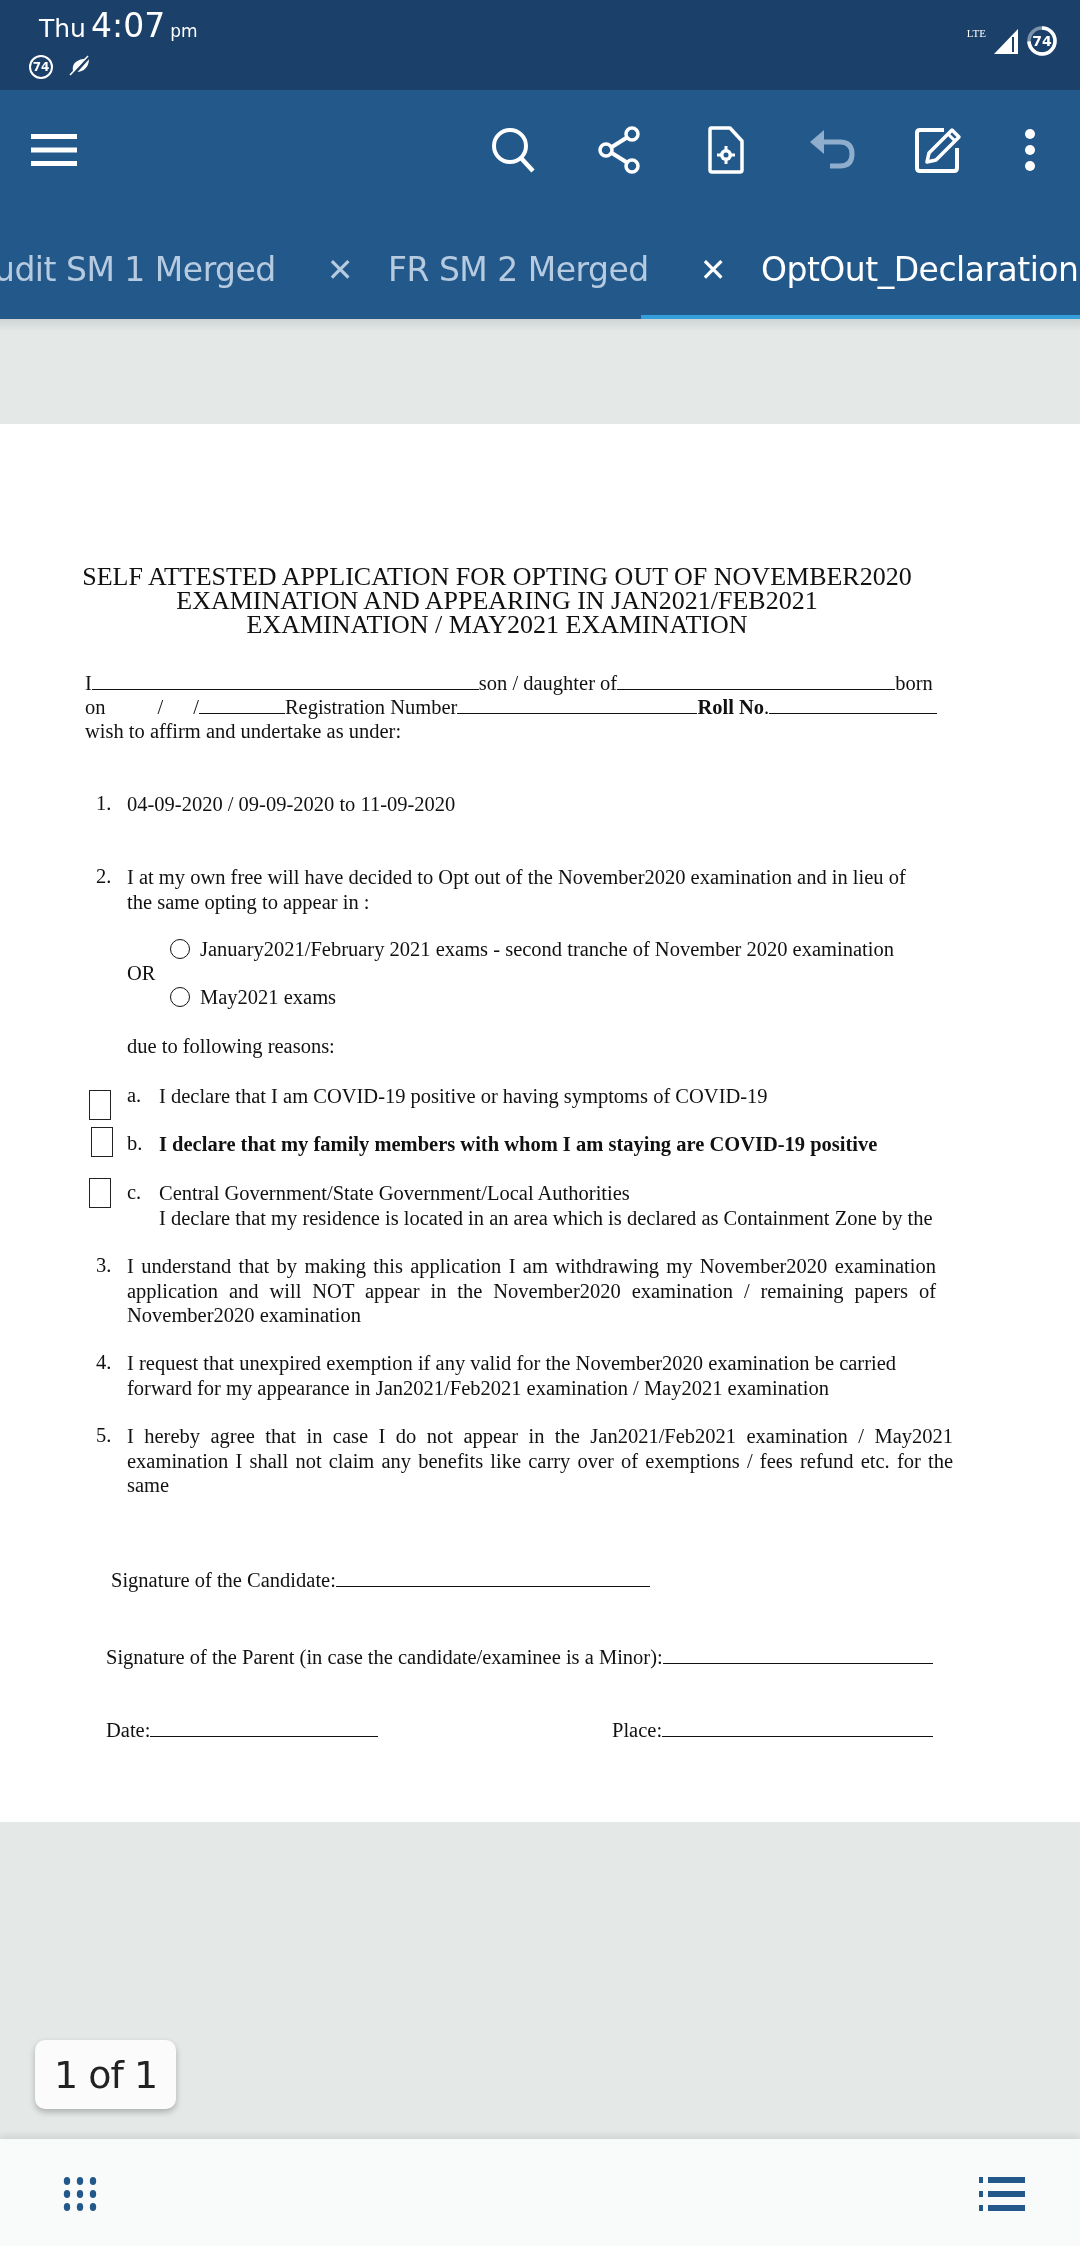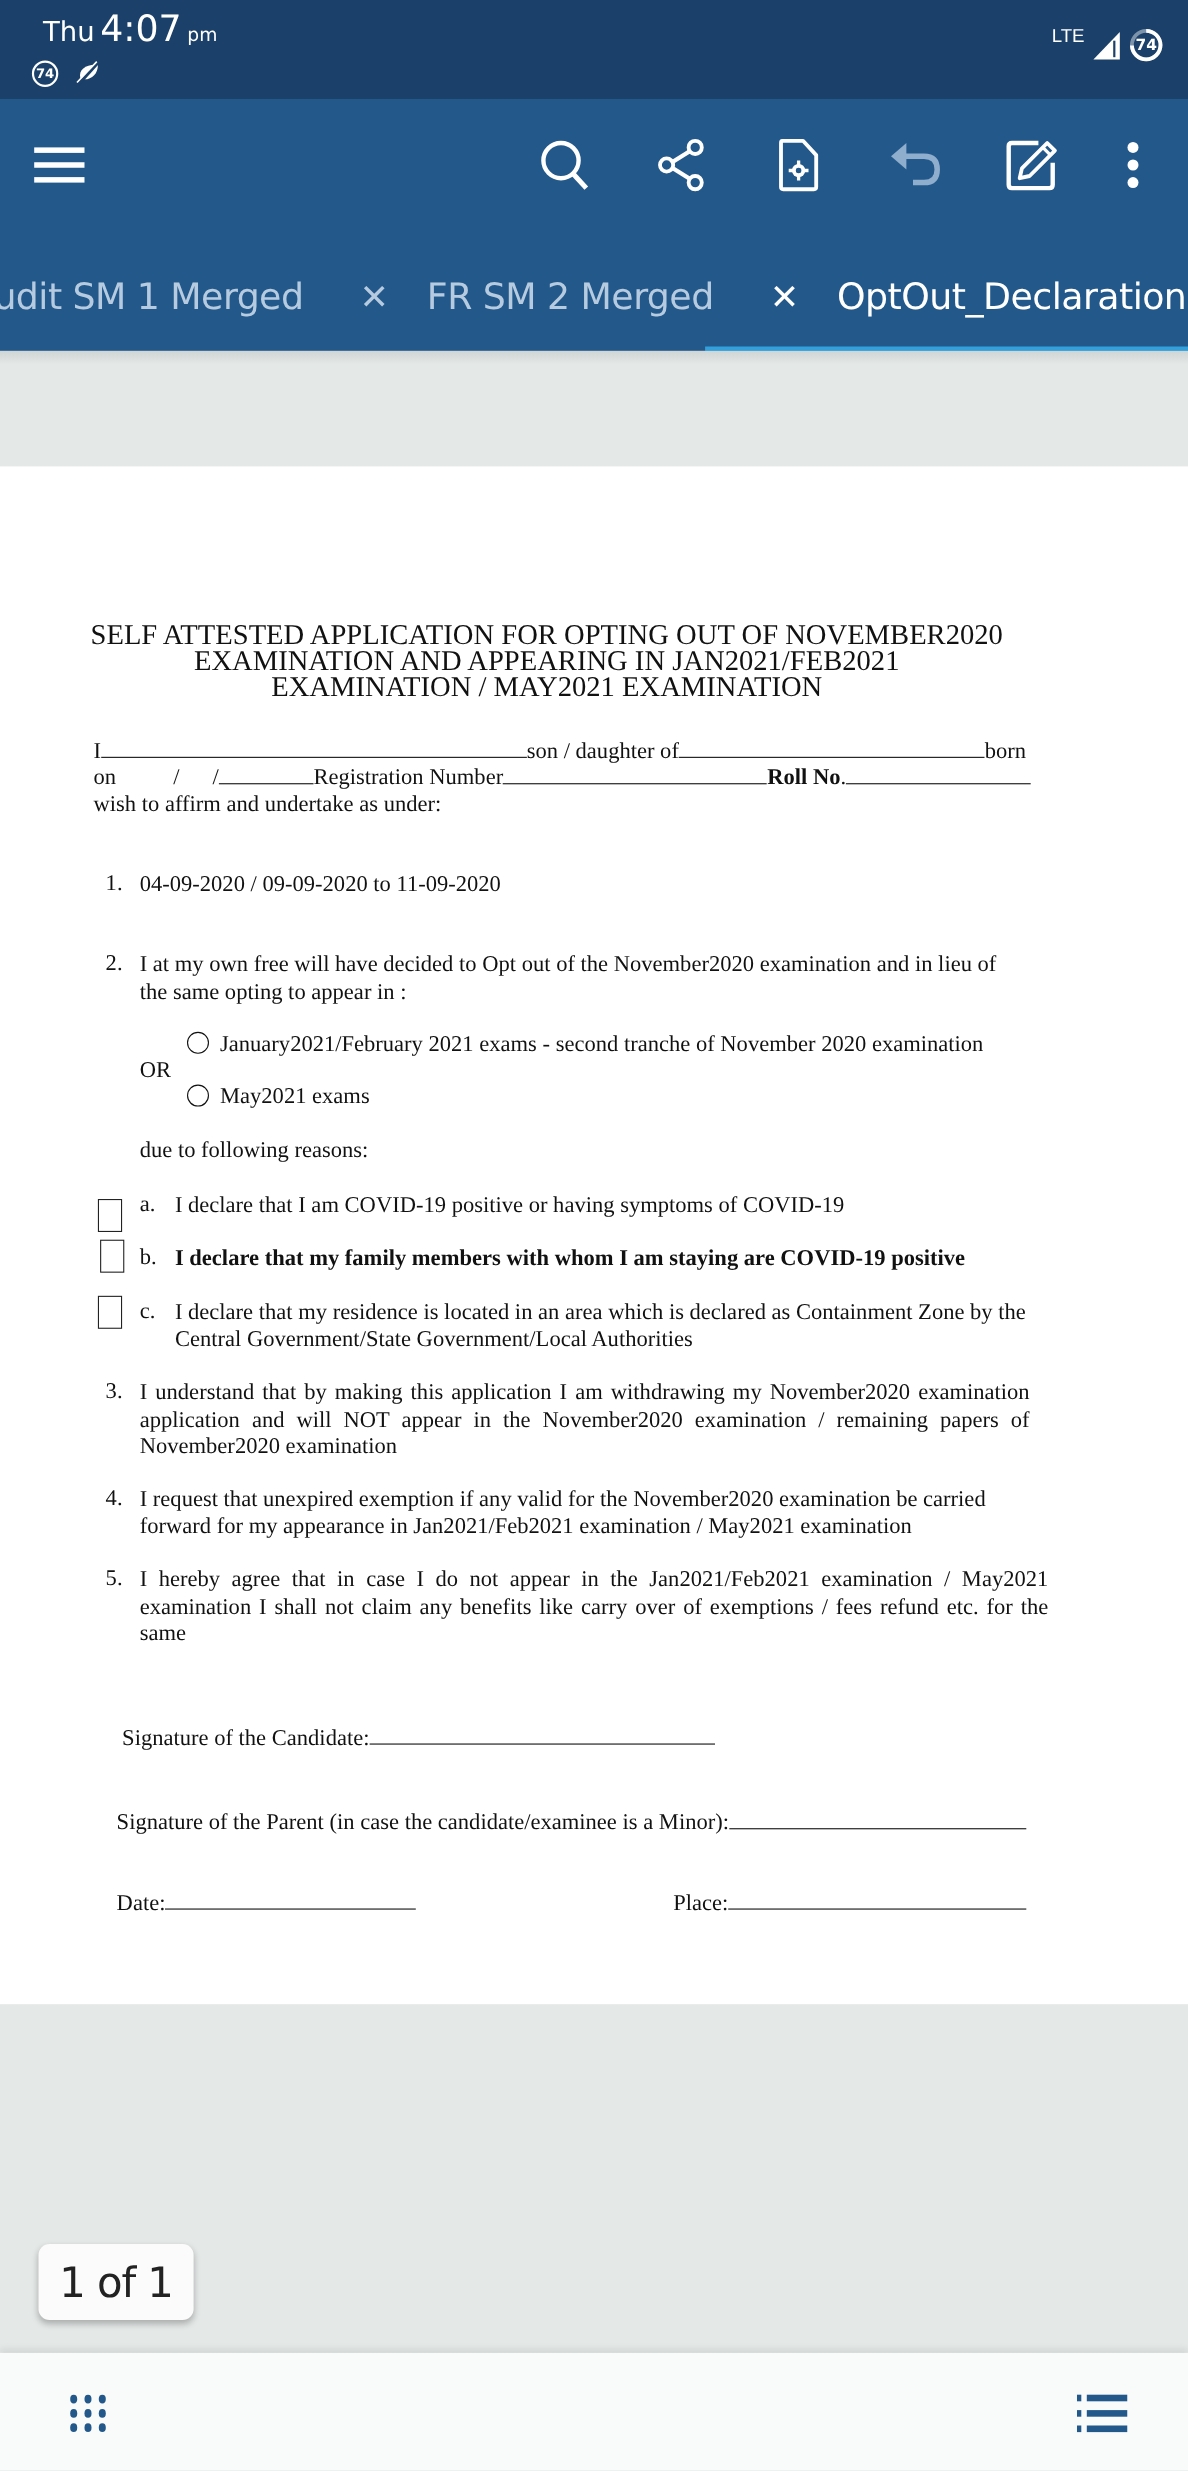--- a/index.html
+++ b/index.html
@@ -8,21 +8,21 @@
 
   
   .statusbar { position: absolute; left: 0; top: 0; width: 1080px; height: 90px; background: #1b4069; color: #fff; }
   .sb-time { position: absolute; left: 39px; top: 6px; font-family: "DejaVu Sans", sans-serif; white-space: nowrap; }
   .sb-time .day { font-size: 25px; }
   .sb-time .clock { font-size: 33px; }
   .sb-time .ampm { font-size: 17px; }
   .sb-notif { position: absolute; left: 29px; top: 55px; display: flex; gap: 14px; align-items: center; }
   .circ-num { width: 24px; height: 24px; border: 2px solid #fff; border-radius: 50%; font-size: 12px; font-weight: bold; display: flex; align-items: center; justify-content: center; font-family: "DejaVu Sans", sans-serif; }
   .sb-right { position: absolute; right: 22px; top: 25px; display: flex; align-items: center; gap: 6px; }
-  .lte { font-size: 17px; font-family: Liberation Sans, sans-serif; position: relative; top: -8px; }
+  .lte { font-size: 11px; font-family: Liberation Serif, serif; position: relative; top: -8px; }
   .battery { position: relative; width: 32px; height: 32px; }
   .battery span { position: absolute; inset: 0; display: flex; align-items: center; justify-content: center; font-size: 14px; font-weight: bold; font-family: "DejaVu Sans", sans-serif; }
 
   
   .toolbar { position: absolute; left: 0; top: 90px; width: 1080px; height: 229px; background: #23588a; }
   .tb-btn { position: absolute; top: 28px; width: 64px; height: 64px; display: flex; align-items: center; justify-content: center; cursor: pointer; }
   .tabs { position: absolute; left: 0; top: 130px; width: 1080px; height: 99px; }
   .tab { position: absolute; top: 0; height: 99px; display: flex; align-items: center; font-size: 33px; white-space: nowrap; color: #b6cbe0; font-family: "DejaVu Sans", sans-serif; letter-spacing: -0.5px; cursor: pointer; }
   .tab.active { color: #fff; }
   .tab .x { font-size: 32px; font-weight: bold; margin-right: 34px; display: inline-block; width: 28px; text-align: center; }
@@ -198,22 +198,22 @@
 
   <div class="chk" style="left:91px; top:703px;"></div>
   <div class="num" style="left:127px; top:708px;">b.</div>
   <div class="para" style="left:159px; top:708px; width:810px;font-weight:bold;">
     <div>I declare that my family members with whom I am staying are COVID-19 positive</div>
   </div>
 
   <div class="chk" style="left:89px; top:754px;"></div>
   <div class="num" style="left:127px; top:757px;">c.</div>
   <div class="para" style="left:159px; top:757px; width:820px;">
+    <div>Central Government/State Government/Local Authorities</div>
     <div>I declare that my residence is located in an area which is declared as Containment Zone by the</div>
-    <div>Central Government/State Government/Local Authorities</div>
   </div>
 
   <div class="num" style="left:96px; top:830px;">3.</div>
   <div class="para justify" style="left:127px; top:830px; width:809px;">I understand that by making this application I am withdrawing my November2020 examination application and will NOT appear in the November2020 examination / remaining papers of November2020 examination</div>
 
   <div class="num" style="left:96px; top:927px;">4.</div>
   <div class="para" style="left:127px; top:927px; width:830px;">
     <div>I request that unexpired exemption if any valid for the November2020 examination be carried</div>
     <div>forward for my appearance in Jan2021/Feb2021 examination / May2021 examination</div>
   </div>

